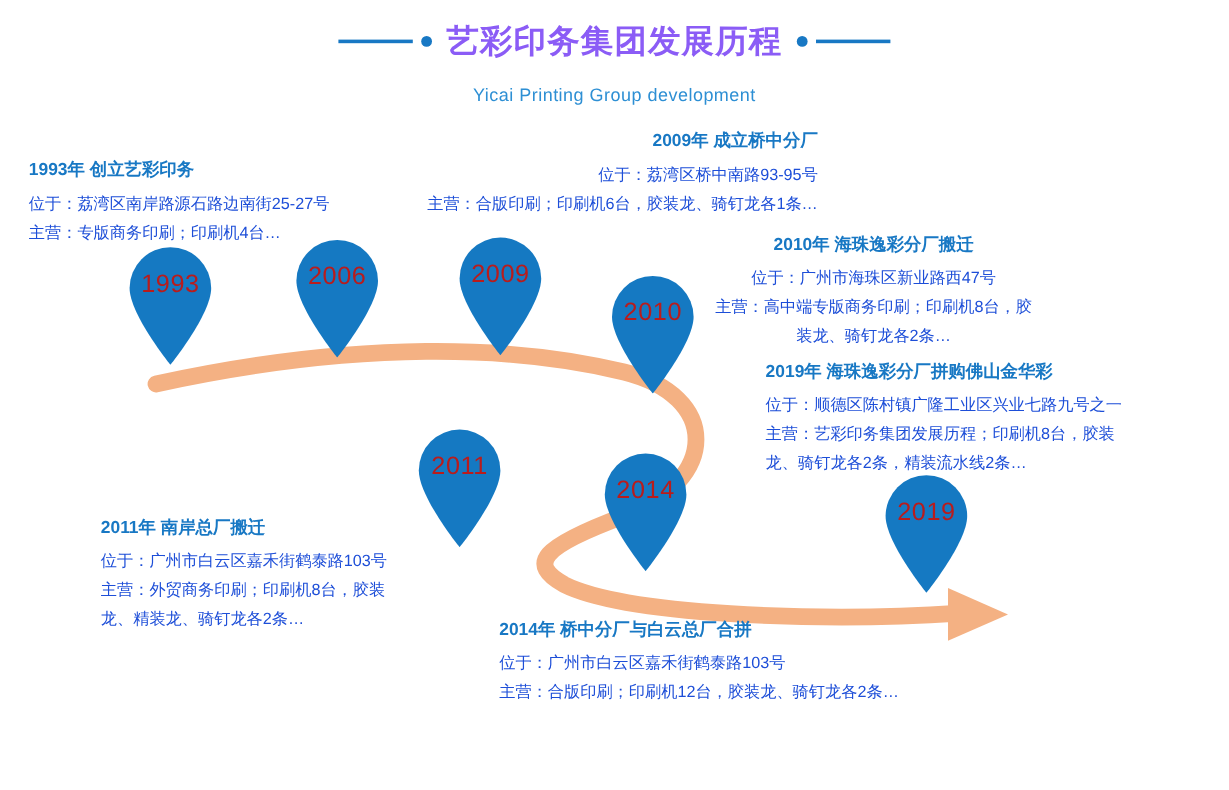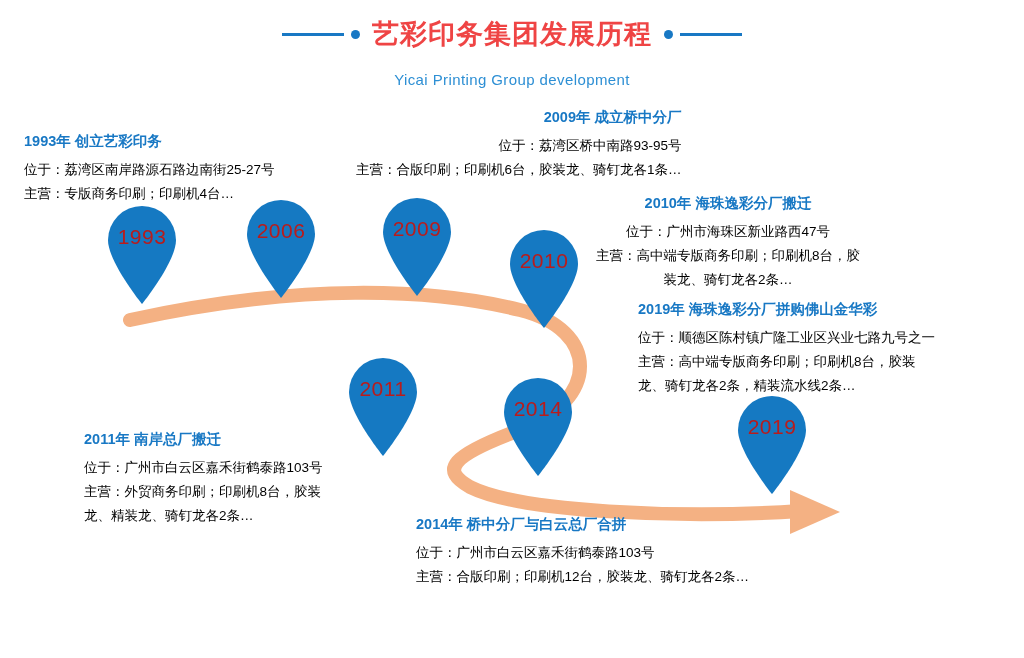--- a/index.html
+++ b/index.html
@@ -32,21 +32,21 @@
   }
   .title-row {
     display: flex;
     align-items: center;
     justify-content: center;
     gap: 10px;
   }
   .title-main {
     font-size: 27px;
     font-weight: bold;
-    color: #ef4444;
+    color: #8b5cf6;
     letter-spacing: 1px;
     line-height: 1.1;
     white-space: nowrap;
   }
   .title-sub {
     margin-top: 21px;
     font-size: 15px;
     color: #2d8fd4;
     letter-spacing: 0.4px;
   }
@@ -111,21 +111,21 @@
   }
   .block .b-title {
     font-size: 14.5px;
     font-weight: bold;
     color: #1878c4;
     margin-bottom: 9px;
     white-space: nowrap;
   }
   .block .b-line {
     font-size: 13.5px;
-    color: #000000;
+    color: #1d4ed8;
     line-height: 1.55;
     margin-bottom: 3px;
   }
 </style>
 </head>
 <body>
 
 <div id="stage">
 
   <div class="header">
@@ -230,17 +230,17 @@
 
   <div class="block" style="left:416px; top:515px;">
     <div class="b-title">2014年 桥中分厂与白云总厂合拼</div>
     <div class="b-line">位于：广州市白云区嘉禾街鹤泰路103号</div>
     <div class="b-line">主营：合版印刷；印刷机12台，胶装龙、骑钉龙各2条…</div>
   </div>
 
   <div class="block" style="left:638px; top:300px;">
     <div class="b-title">2019年 海珠逸彩分厂拼购佛山金华彩</div>
     <div class="b-line">位于：顺德区陈村镇广隆工业区兴业七路九号之一</div>
-    <div class="b-line">主营：高中端专版商务印刷；印刷机8台，胶装</div>
+    <div class="b-line">主营：艺彩印务集团发展历程；印刷机8台，胶装</div>
     <div class="b-line">龙、骑钉龙各2条，精装流水线2条…</div>
   </div>
 
 </div>
 
 </body></html>

